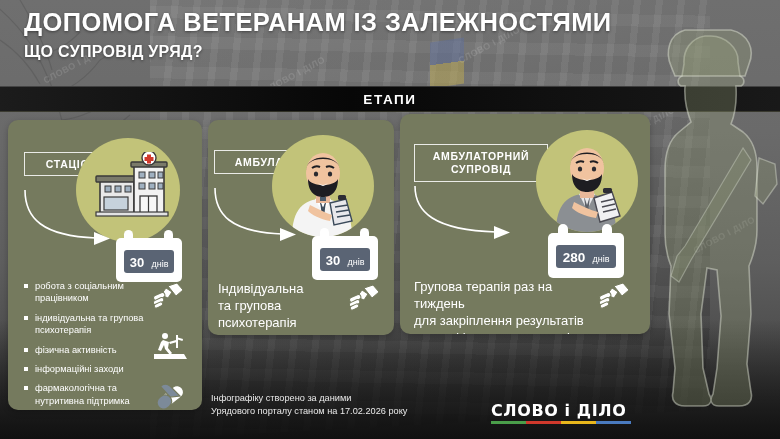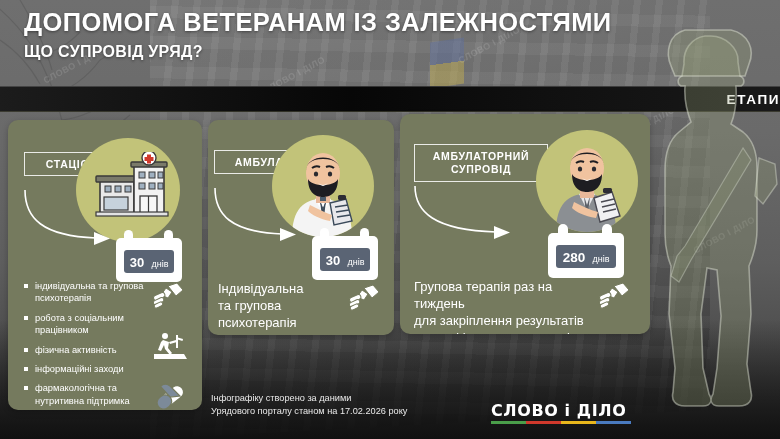--- a/index.html
+++ b/index.html
@@ -37,21 +37,21 @@
   .header{position:absolute;left:2px;top:0;width:780px;height:84px;}
   .title{position:absolute;left:22px;top:8px;color:#fff;font-size:25.5px;font-weight:bold;
      letter-spacing:.4px;text-shadow:0 1px 3px rgba(0,0,0,.45);white-space:nowrap;}
   .subtitle{position:absolute;left:22px;top:43px;color:#fff;font-size:16px;font-weight:bold;
      letter-spacing:.3px;text-shadow:0 1px 3px rgba(0,0,0,.45);white-space:nowrap;}
 
   
   .stages-bar{position:absolute;left:0;top:86px;width:780px;height:24px;
      background:linear-gradient(90deg,#1c1c1c 0%,#070707 45%,#101010 70%,#191919 100%);
      border-top:1px solid rgba(255,255,255,.18);border-bottom:1px solid rgba(120,120,90,.35);
-     display:flex;align-items:center;justify-content:flex-end;}
+     display:flex;align-items:center;justify-content:center;}
   .stages-bar span{color:#fff;font-size:13.5px;font-weight:bold;letter-spacing:1.6px;}
 
   
   .card{position:absolute;background:#757a5e;border-radius:10px;
         box-shadow:0 2px 6px rgba(0,0,0,.25);}
   #card1{left:8px;top:120px;width:194px;height:290px;}
   #card2{left:208px;top:120px;width:186px;height:215px;}
   #card3{left:400px;top:114px;width:250px;height:220px;}
   .card-inner{position:relative;width:100%;height:100%;overflow:hidden;border-radius:10px;}
 
@@ -163,22 +163,22 @@
       <svg class="cal" style="left:104px;top:108px;" width="74" height="56" viewBox="0 0 74 56">
         <rect x="12" y="2" width="9" height="16" rx="4.5" fill="#fff"></rect>
         <rect x="52" y="2" width="9" height="16" rx="4.5" fill="#fff"></rect>
         <rect x="4" y="10" width="66" height="44" rx="5" fill="#fff"></rect>
         <rect x="12" y="22" width="50" height="23" rx="3" fill="#5a6474"></rect>
         <text x="25" y="39" font-family="Liberation Sans, sans-serif" font-size="13" font-weight="bold" fill="#fff" text-anchor="middle">30</text>
         <text x="48" y="39" font-family="Liberation Sans, sans-serif" font-size="9" fill="#fff" text-anchor="middle">днів</text>
       </svg>
 
       <ul class="bullets" style="left:16px;top:160px;width:126px;">
+        <li>робота з соціальним працівником</li>
         <li>індивідуальна та групова психотерапія</li>
-        <li>робота з соціальним працівником</li>
         <li>фізична активність</li>
         <li>інформаційні заходи</li>
         <li>фармакологічна та нутритивна підтримка</li>
       </ul>
 
       <svg class="mini-icon" style="left:142px;top:162px;" width="34" height="28" viewBox="0 0 34 28">
         <g fill="#fff" stroke="#757a5e" stroke-width="1">
           <path d="M18 4 L27 1 L33 8 L26 14 Z"></path>
           <path d="M16 6 L22 10 L18 16 L11 13 Z"></path>
           <rect x="3" y="12" width="12" height="5" rx="2.5" transform="rotate(-25 9 14)"></rect>

